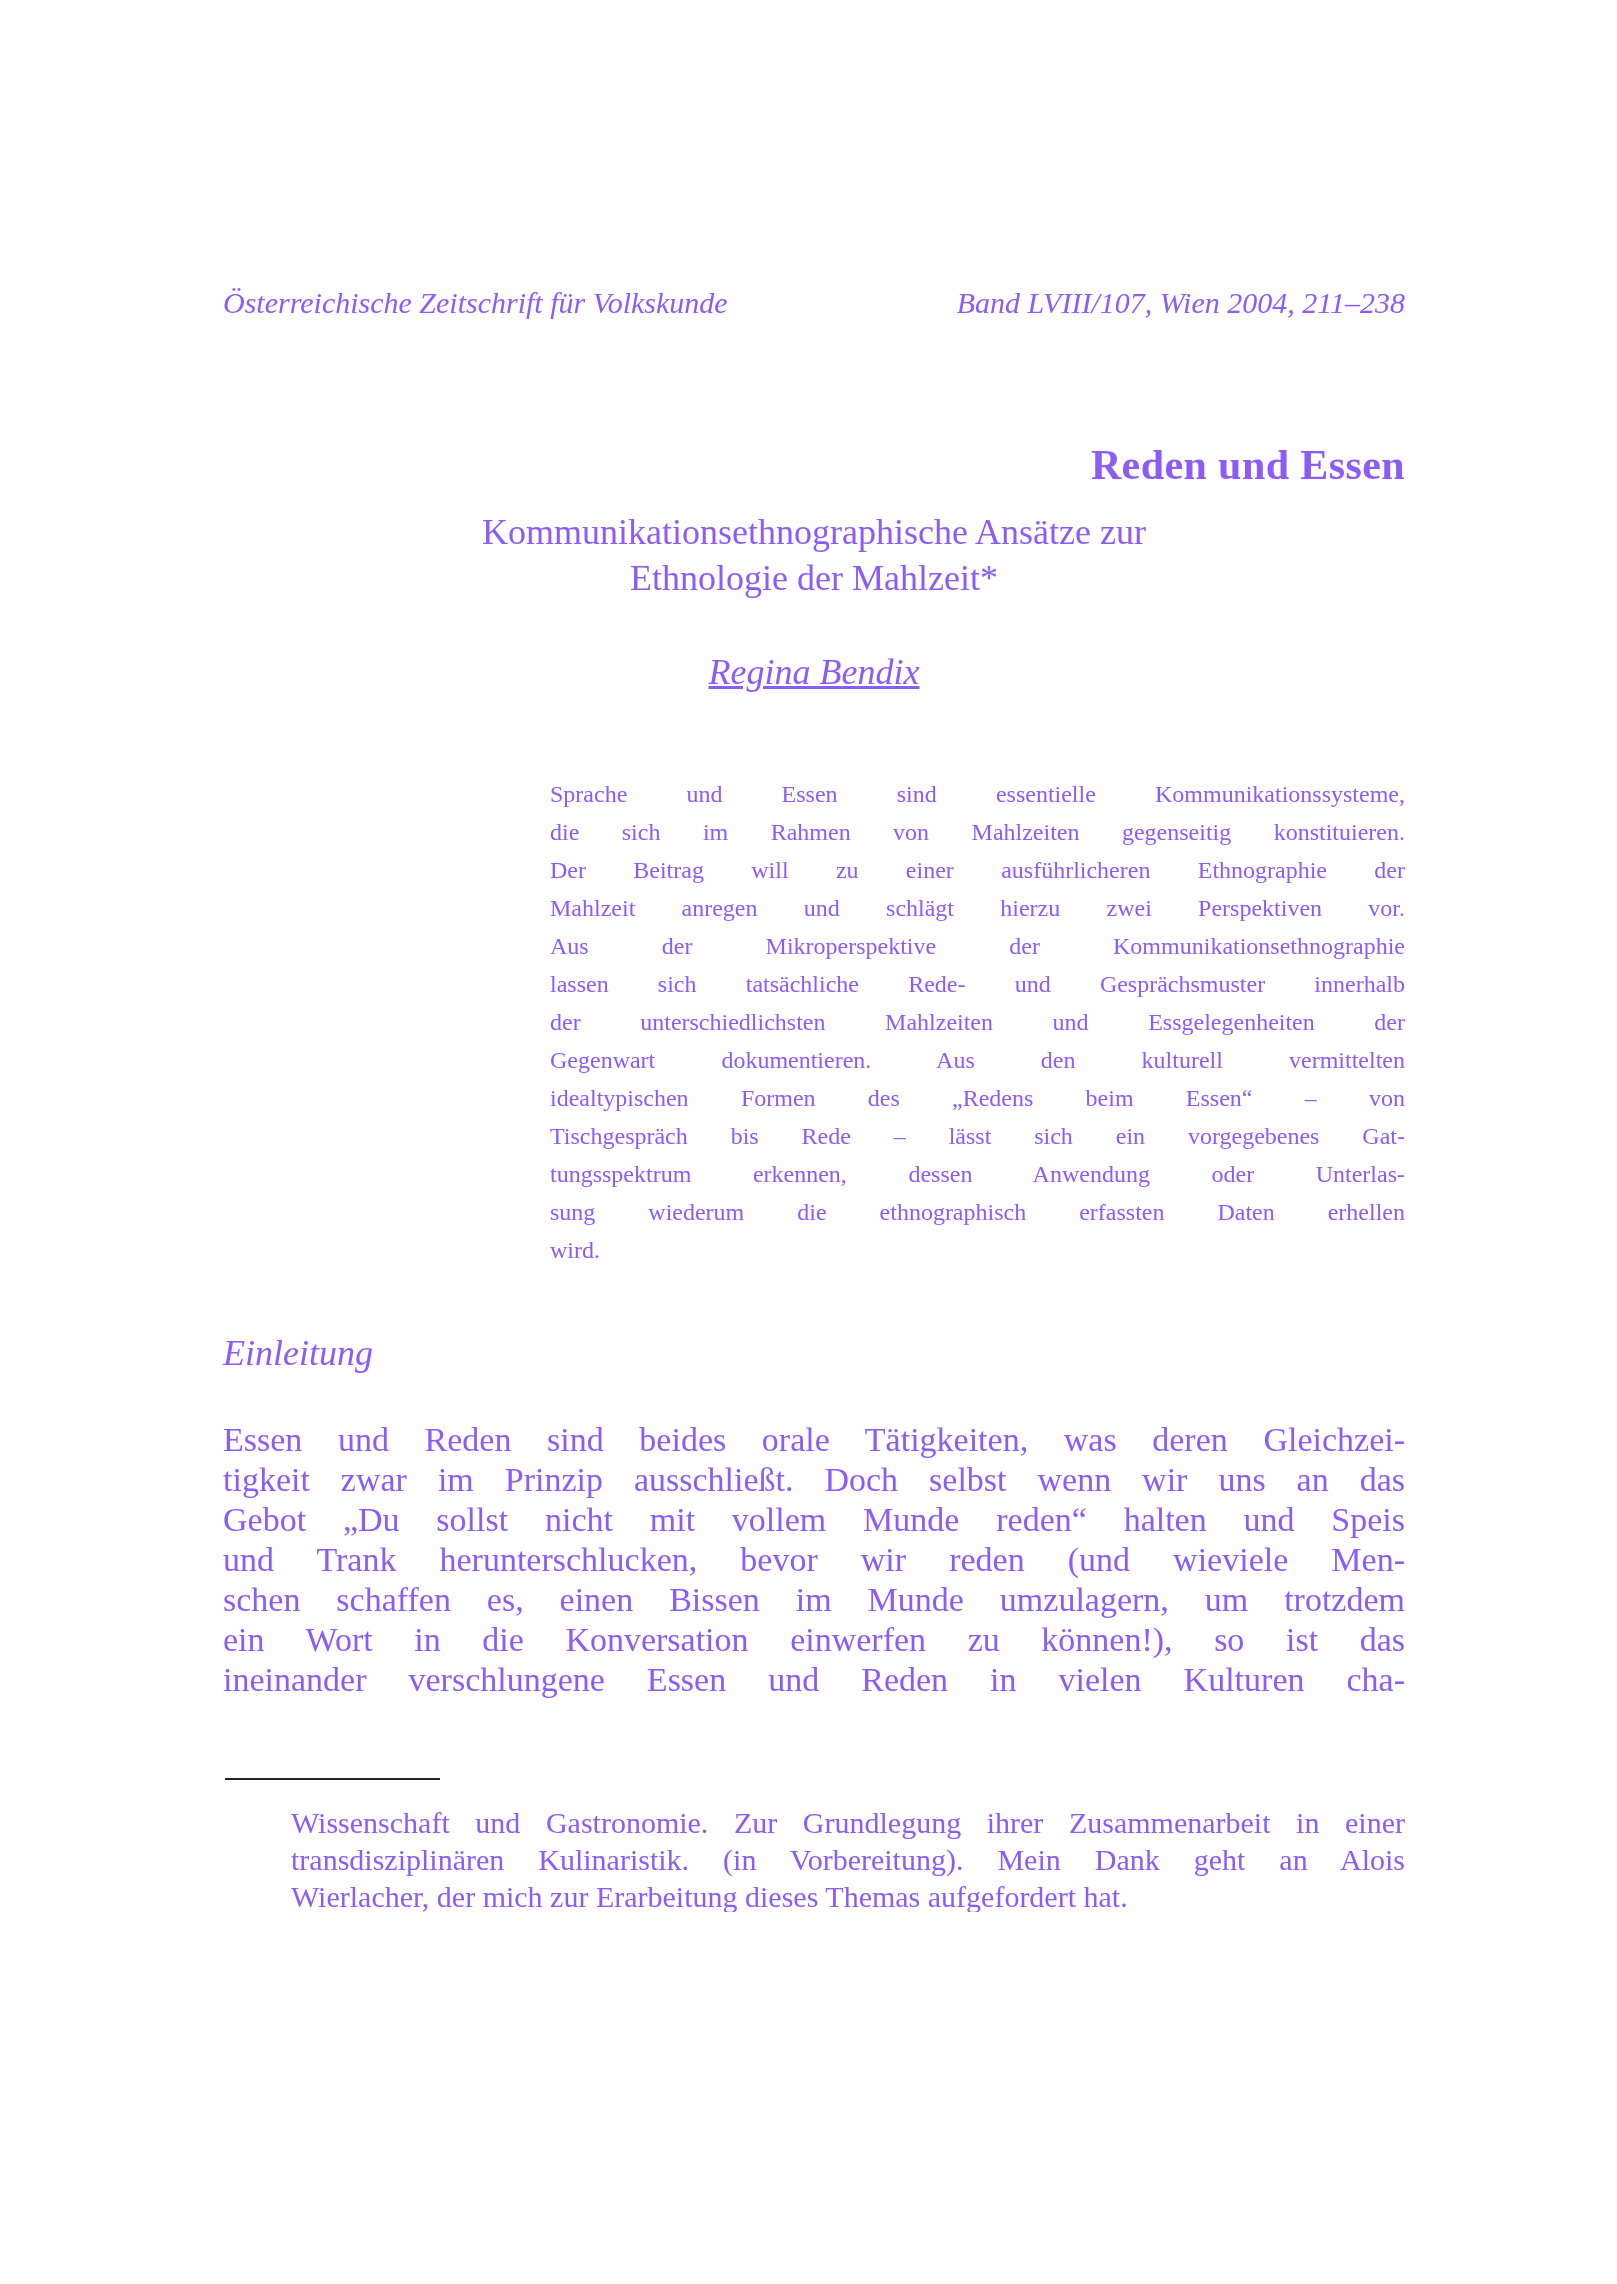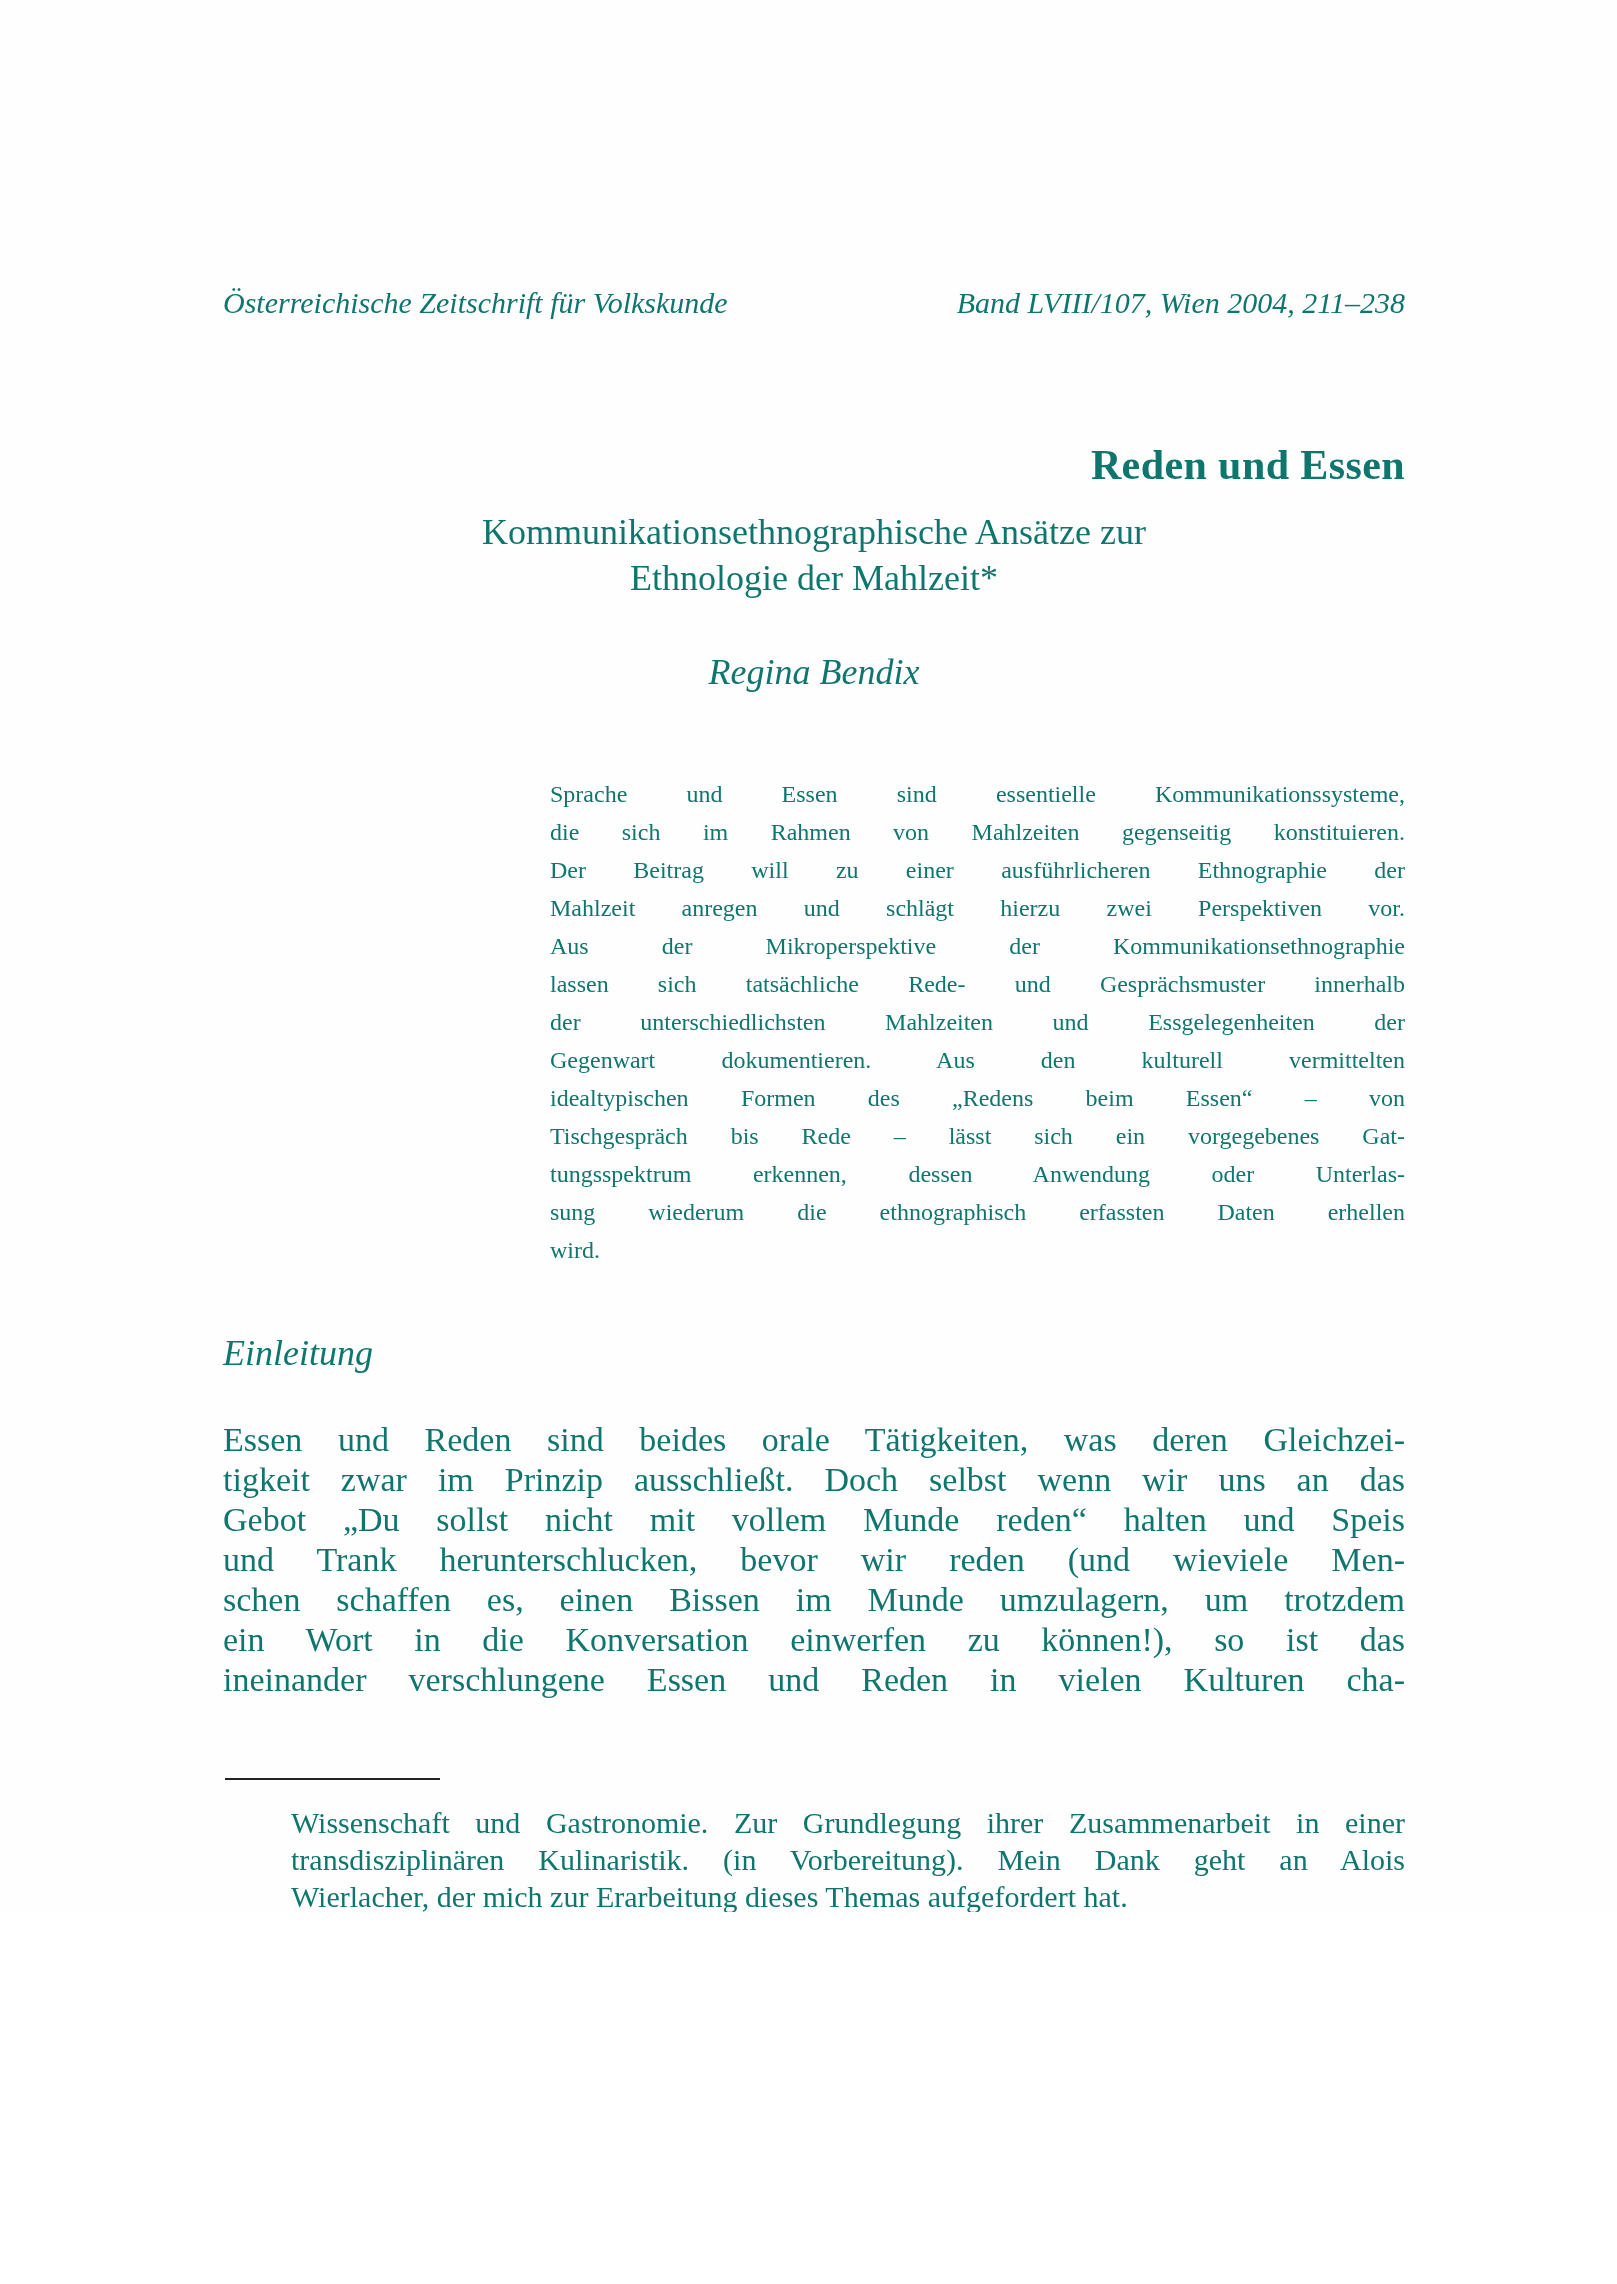--- a/index.html
+++ b/index.html
@@ -5,21 +5,21 @@
   html, body {
     margin: 0;
     padding: 0;
     background: #ffffff;
   }
   .page {
     position: relative;
     width: 1617px;
     height: 1912px;
     background: #fefefe;
-    color: #0f766e;
+    color: #8b5cf6;
     font-family: "Liberation Serif", "DejaVu Serif", serif;
     overflow: hidden;
     box-sizing: border-box;
   }
   .content {
     box-sizing: border-box;
     padding: 285px 212px 0 223px; 
   }
   
   .header-row {
@@ -44,20 +44,21 @@
     text-align: center;
     font-size: 36px;
     line-height: 1.28;
   }
   .author {
     margin-top: 50px;
     text-align: center;
     font-style: italic;
     font-size: 36px;
     line-height: 1.2;
+    text-decoration: underline;
   }
   
   .abstract {
     margin-top: 80px;
     margin-left: 327px; 
     font-size: 24px;
     line-height: 38px;
   }
   
   .section-heading {

